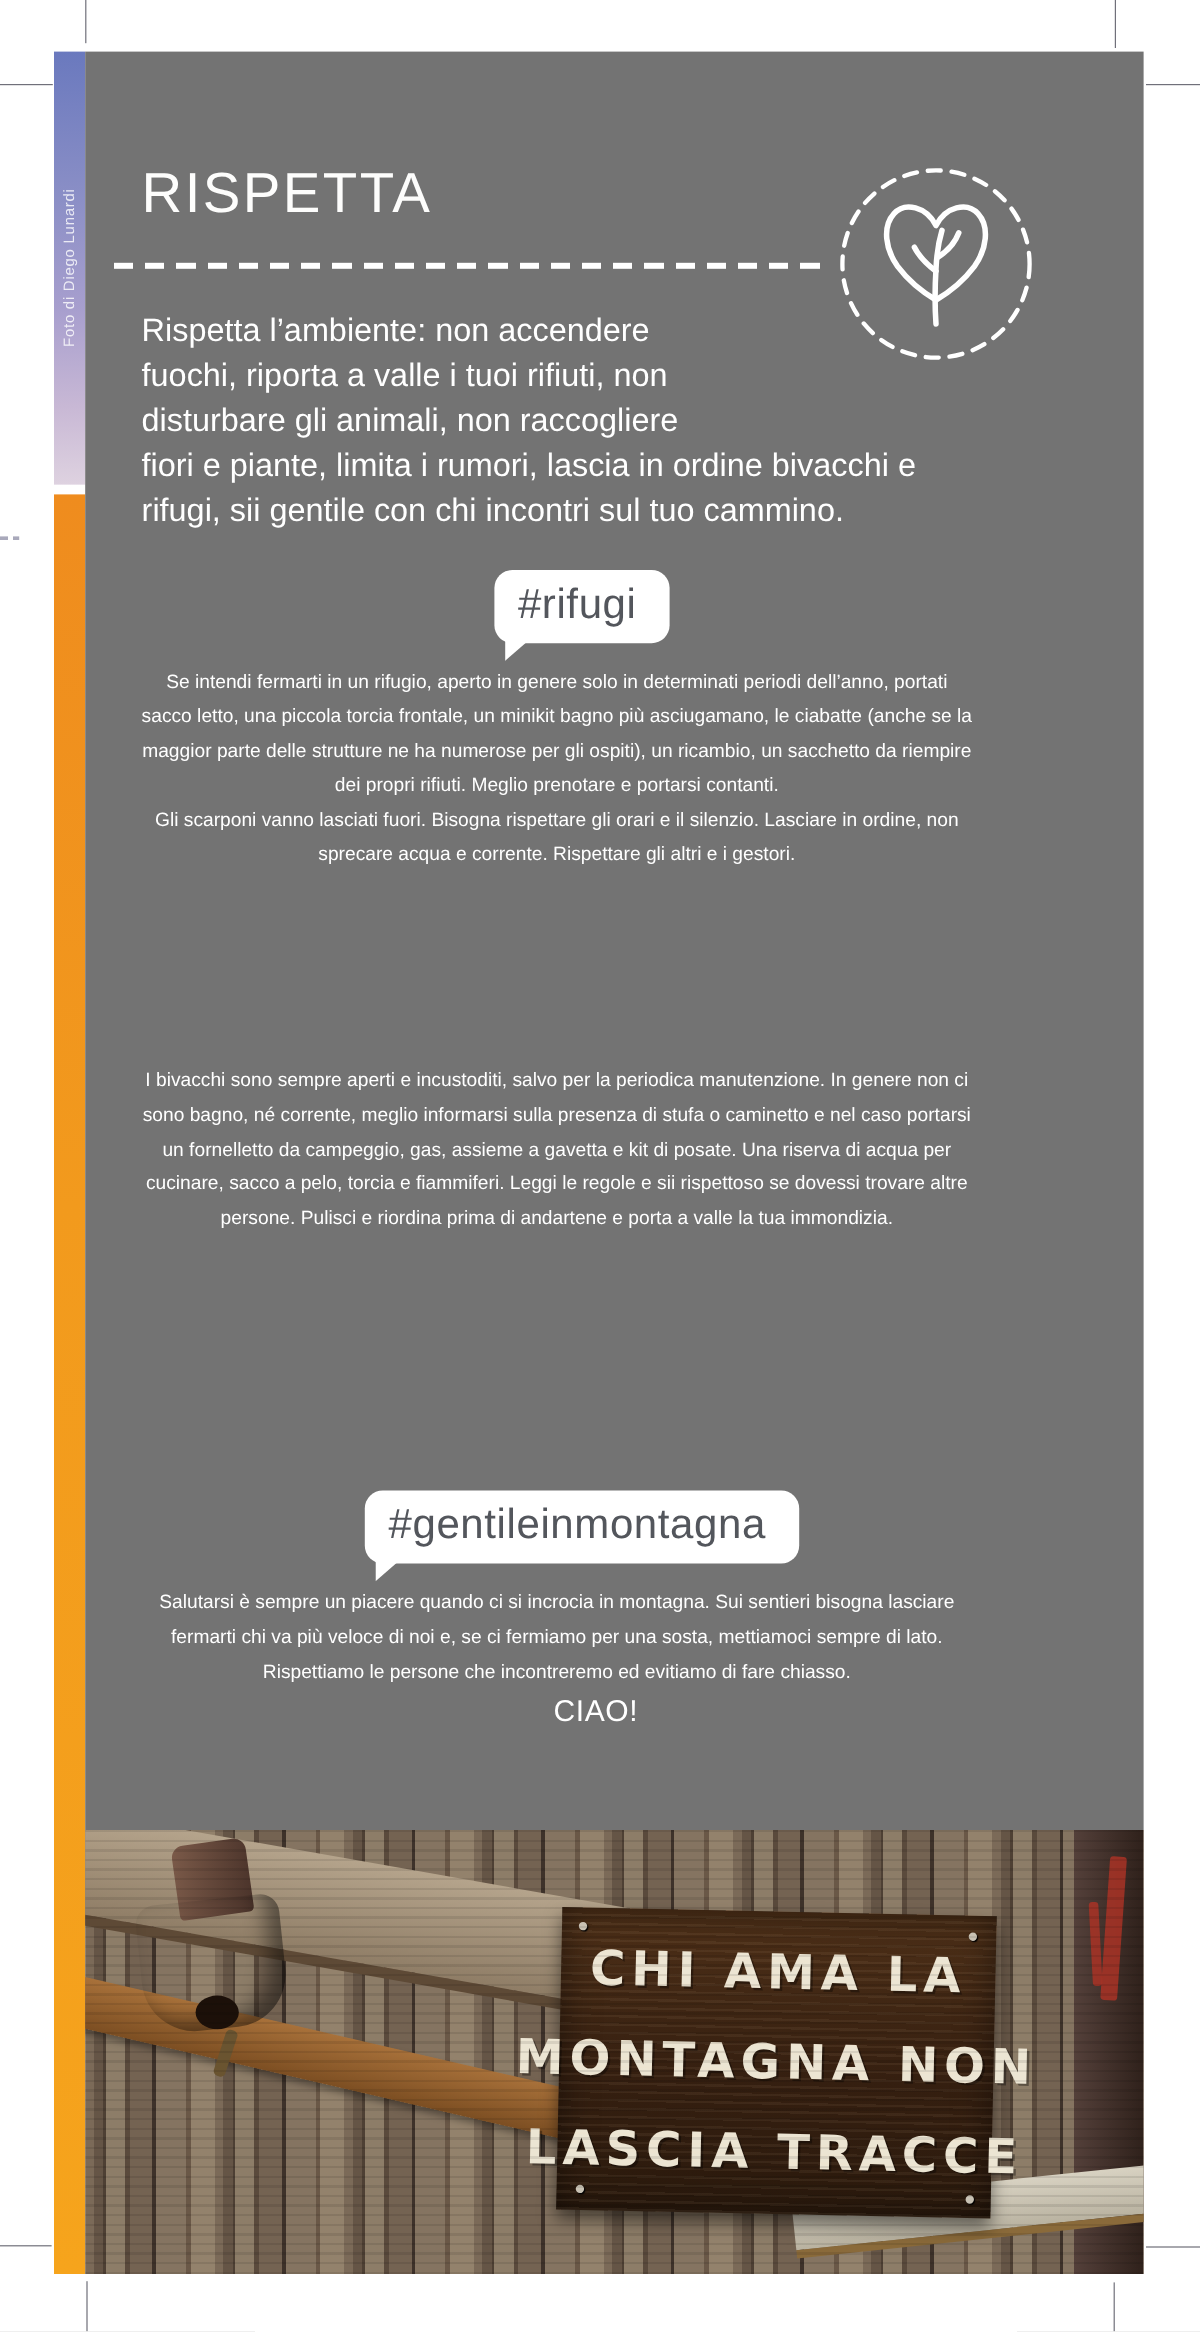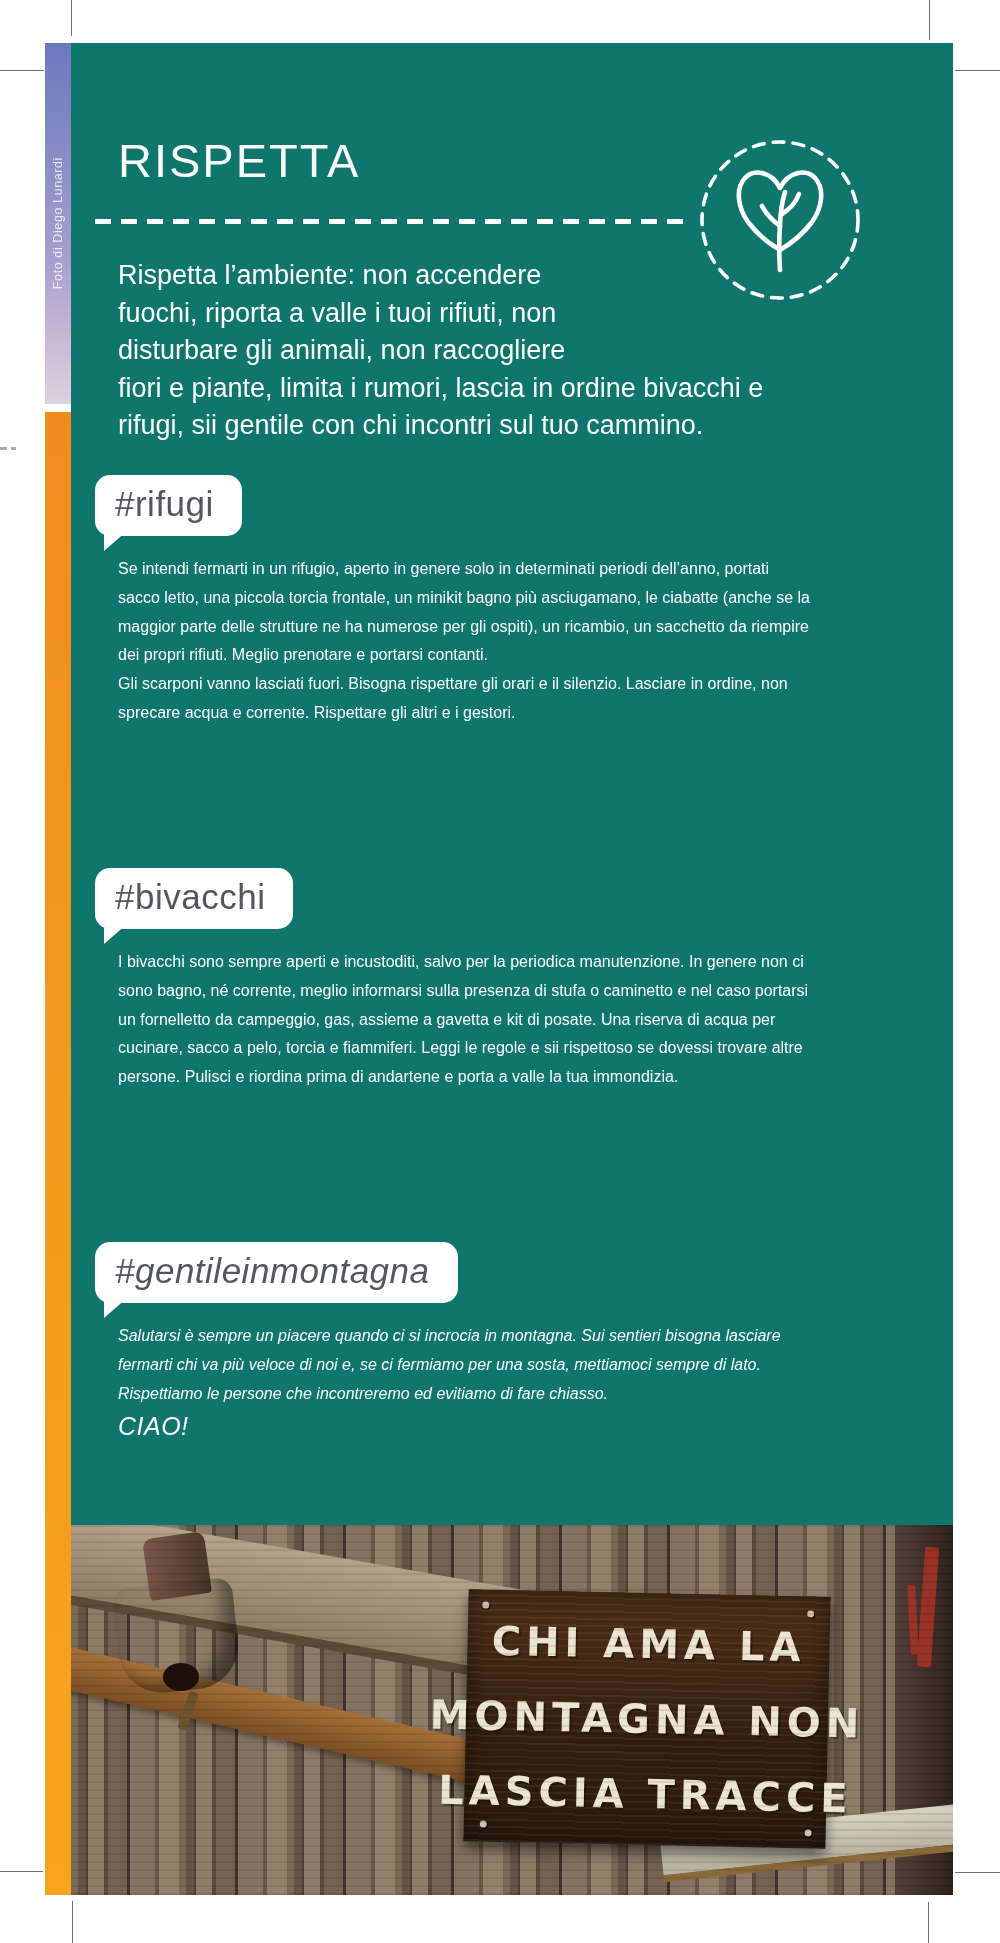--- a/index.html
+++ b/index.html
@@ -24,33 +24,33 @@
   .strip-photo{position:absolute;left:0;top:0;width:26px;height:361px;
     background:linear-gradient(180deg,#6a79be 0%,#8b8fc6 34%,#a89fce 60%,#c8b8d5 82%,#ded2e0 100%);
     display:flex;align-items:center;justify-content:center;}
   .strip-credit{writing-mode:vertical-rl;transform:rotate(180deg);white-space:nowrap;
     font-size:12.5px;letter-spacing:.6px;color:rgba(255,255,255,.8);}
   .strip-gap{position:absolute;left:0;top:361px;width:26px;height:8px;background:#ffffff;}
   .strip-orange{position:absolute;left:0;top:369px;width:26px;height:1483px;
     background:linear-gradient(180deg,#ef8c1e 0%,#f29a1d 40%,#f6a41c 100%);}
 
   
-  .card{position:absolute;left:71px;top:43px;width:882px;height:1482px;background:#0f766e;color:#ffffff;}
+  .card{position:absolute;left:71px;top:43px;width:882px;height:1482px;background:#737373;color:#ffffff;}
   .page-title{position:absolute;left:47px;top:92px;margin:0;font-size:47px;font-weight:300;
     letter-spacing:2px;line-height:52px;color:#fdfdfc;}
   .dash-rule{position:absolute;left:24px;top:176px;width:598px;height:5px;
     background:repeating-linear-gradient(90deg,#ffffff 0 16px,transparent 16px 26px);}
   .badge{position:absolute;left:627px;top:95px;width:164px;height:164px;}
 
   .intro{position:absolute;left:47px;top:214px;width:700px;margin:0;
     font-size:27px;line-height:37.5px;font-weight:400;color:#fff;}
   .intro-spacer{float:right;width:250px;height:80px;}
 
-  .section{position:absolute;left:24px;width:780px;}
-  .sec-1{top:432px;} .sec-2{top:825px;} .sec-3{top:1199px;font-style:italic;}
+  .section{position:absolute;left:24px;width:780px;text-align:center;}
+  .sec-1{top:432px;} .sec-2{top:825px;} .sec-3{top:1199px;}
   .bubble{position:relative;display:inline-block;background:#ffffff;color:#53565c;
     border-radius:15px;padding:9px 28px 12px 20px;font-size:35px;font-weight:400;letter-spacing:.5px;}
   .bubble::after{content:'';position:absolute;left:9px;top:calc(100% - 5px);width:23px;height:20px;
     background:#ffffff;clip-path:polygon(0 0,100% 0,0 100%);}
   .sec-body{margin:19px 0 0 23px;width:692px;font-size:16px;line-height:28.8px;white-space:pre-line;color:#fff;}
   .sec-motto{margin:3px 0 0 23px;font-size:25px;line-height:31px;letter-spacing:.5px;color:#fff;}
 
   
   .photo{position:absolute;left:71px;top:1525px;width:882px;height:370px;overflow:hidden;
     background:repeating-linear-gradient(90deg,
@@ -139,21 +139,20 @@
 
     <p class="intro"><span class="intro-spacer"></span><span>Rispetta l’ambiente: non accendere fuochi, riporta a valle i tuoi rifiuti, non disturbare gli animali, non raccogliere fiori e piante, limita i rumori, lascia in ordine bivacchi e rifugi, sii gentile con chi incontri sul tuo cammino.</span></p>
 
     <div class="section sec-1">
       <div class="bubble">#rifugi</div>
       <div class="sec-body">Se intendi fermarti in un rifugio, aperto in genere solo in determinati periodi dell’anno, portati sacco letto, una piccola torcia frontale, un minikit bagno più asciugamano, le ciabatte (anche se la maggior parte delle strutture ne ha numerose per gli ospiti), un ricambio, un sacchetto da riempire dei propri rifiuti. Meglio prenotare e portarsi contanti.
 Gli scarponi vanno lasciati fuori. Bisogna rispettare gli orari e il silenzio. Lasciare in ordine, non sprecare acqua e corrente. Rispettare gli altri e i gestori.</div>
     </div>
 
     <div class="section sec-2">
-      <div class="bubble">#bivacchi</div>
       <div class="sec-body">I bivacchi sono sempre aperti e incustoditi, salvo per la periodica manutenzione. In genere non ci sono bagno, né corrente, meglio informarsi sulla presenza di stufa o caminetto e nel caso portarsi un fornelletto da campeggio, gas, assieme a gavetta e kit di posate. Una riserva di acqua per cucinare, sacco a pelo, torcia e fiammiferi. Leggi le regole e sii rispettoso se dovessi trovare altre persone. Pulisci e riordina prima di andartene e porta a valle la tua immondizia.</div>
     </div>
 
     <div class="section sec-3">
       <div class="bubble">#gentileinmontagna</div>
       <div class="sec-body">Salutarsi è sempre un piacere quando ci si incrocia in montagna. Sui sentieri bisogna lasciare fermarti chi va più veloce di noi e, se ci fermiamo per una sosta, mettiamoci sempre di lato. Rispettiamo le persone che incontreremo ed evitiamo di fare chiasso.</div>
       <div class="sec-motto">CIAO!</div>
     </div>
   </div>
 

